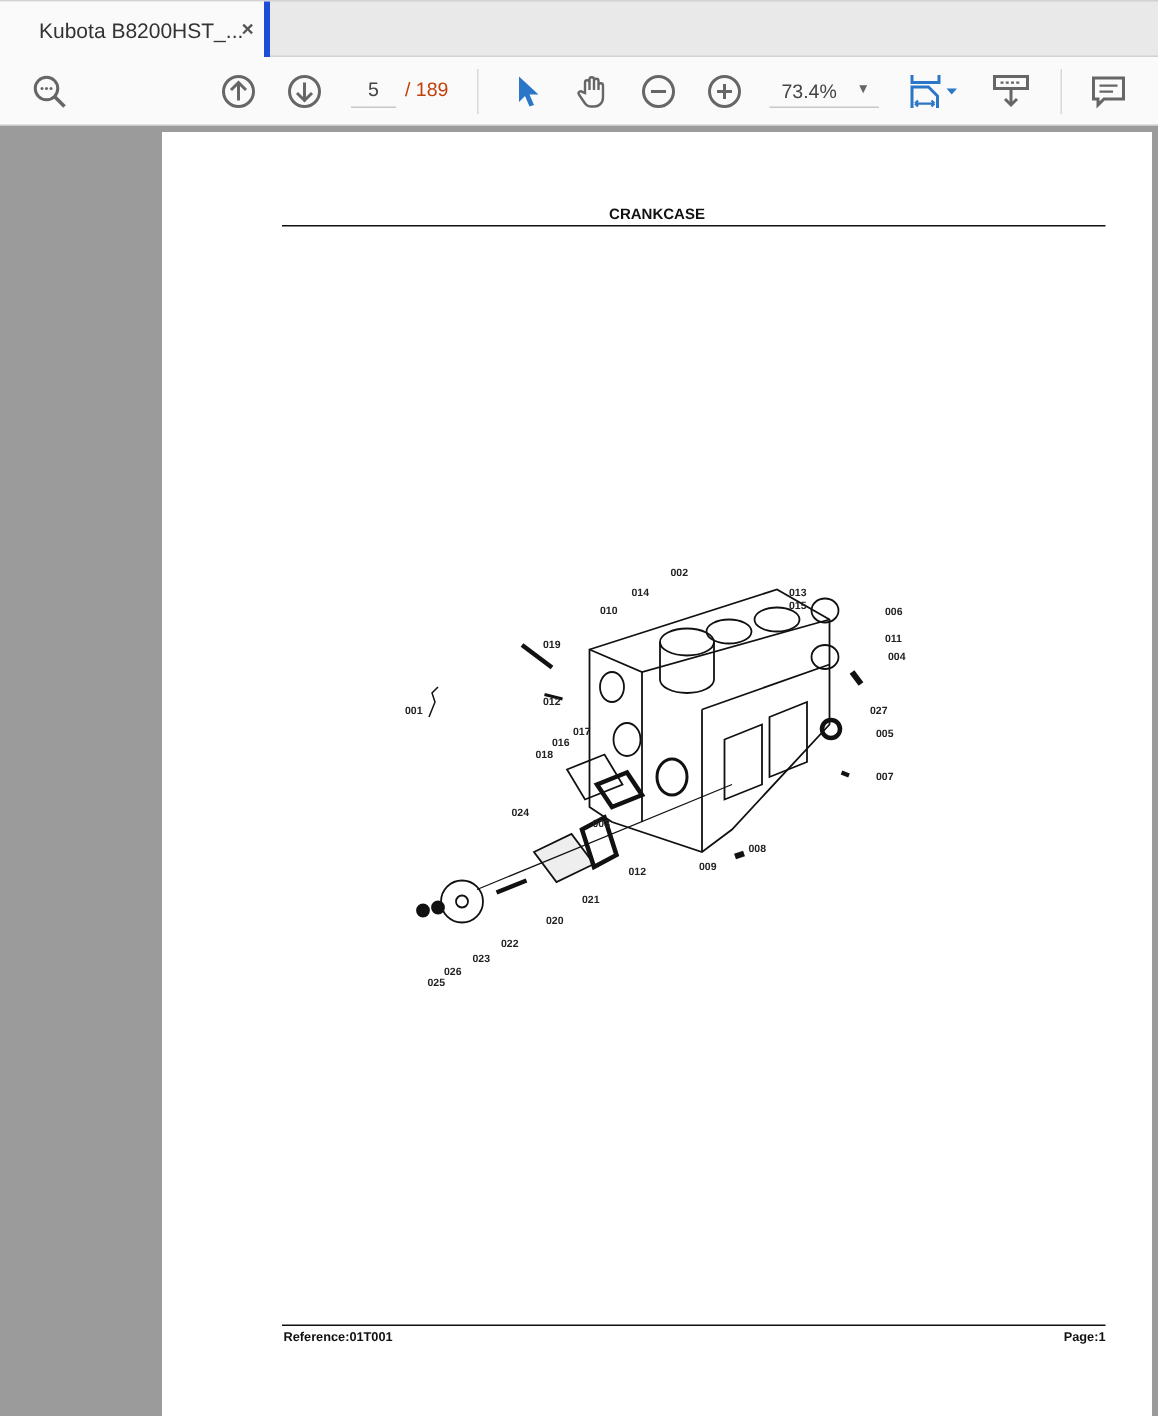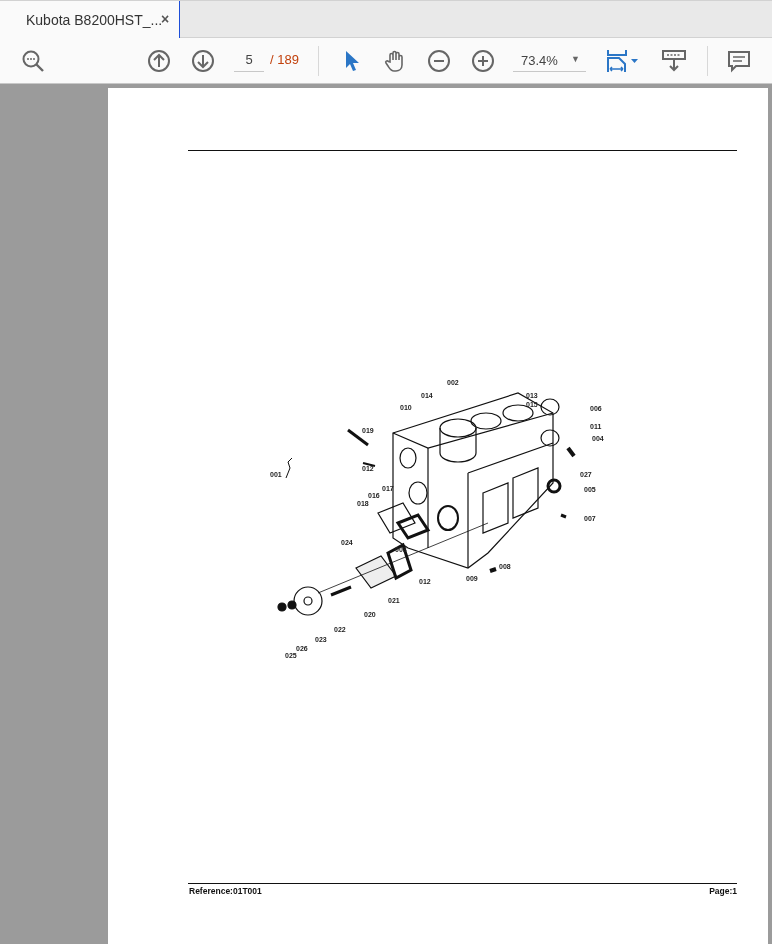--- a/index.html
+++ b/index.html
@@ -1,18 +1,18 @@
 <!DOCTYPE html>
 <html><head>
 <meta charset="utf-8">
 <style>
   * { box-sizing: border-box; margin: 0; padding: 0; }
   html, body { width: 772px; height: 944px; overflow: hidden; background: #9b9b9b; font-family: "Liberation Sans", sans-serif; }
   .tabbar { position: absolute; left: 0; top: 0; width: 772px; height: 38px; background: #e9e9e9; border-top: 1px solid #d2d2d2; border-bottom: 1px solid #d2d2d2; }
-  .tab { position: absolute; left: 0; top: 0; width: 180px; height: 38px; background: #fafafa; border-right: 1px solid #1d4ed8; }
+  .tab { position: absolute; left: 0; top: 0; width: 180px; height: 38px; background: #fafafa; border-right: 4px solid #1d4ed8; }
   .tab-title { position: absolute; left: 26px; top: 11px; font-size: 14px; color: #333; }
   .tab-close { position: absolute; left: 161px; top: 10px; font-size: 14px; color: #555; font-weight: bold; cursor: pointer; }
   .toolbar { position: absolute; left: 0; top: 38px; width: 772px; height: 46px; background: #fafafa; border-bottom: 1px solid #c8c8c8; }
   .tb-icon { position: absolute; top: 11px; width: 24px; height: 24px; cursor: pointer; }
   .page-input { position: absolute; left: 234px; top: 12px; width: 30px; height: 22px; font-size: 13px; color: #444; text-align: center; line-height: 20px; border-bottom: 1px solid #c8c8c8; }
   .page-total { position: absolute; left: 270px; top: 14px; font-size: 13px; color: #c2410c; }
   .sep { position: absolute; top: 8px; width: 1px; height: 30px; background: #d8d8d8; }
   .zoom-box { position: absolute; left: 513px; top: 12px; width: 73px; height: 22px; border-bottom: 1px solid #c8c8c8; }
   .zoom-val { position: absolute; left: 8px; top: 3px; font-size: 13px; color: #444; }
   .zoom-arrow { position: absolute; left: 58px; top: 4px; font-size: 9px; color: #666; cursor: pointer; }
@@ -89,20 +89,21 @@
   <svg class="tb-icon" style="left:727px" viewBox="0 0 24 24">
       <path d="M2 3h20v14H9l-4 4v-4H2z" fill="none" stroke="#666" stroke-width="2"></path>
       <line x1="6" y1="8" x2="18" y2="8" stroke="#666" stroke-width="1.5"></line>
       <line x1="6" y1="12" x2="15" y2="12" stroke="#666" stroke-width="1.5"></line>
     </svg>
 </div>
 
 <div class="viewer"></div>
 
 <div class="page">
+  <div class="pg-title">CRANKCASE</div>
   <div class="pg-rule-top"></div>
 
   <div class="diagram">
     <svg width="350" height="290" viewBox="0 0 350 290">
       <g fill="none" stroke="#111" stroke-width="1.2">
         <path d="M125 60 L250 20 L285 40 L285 110 L220 180 L200 195 L140 175 L125 165 Z" fill="#fff"></path>
         <path d="M125 60 L160 75 L285 40"></path>
         <path d="M160 75 L160 175"></path>
         <path d="M200 100 L285 70 M200 100 L200 195"></path>
         <ellipse cx="190" cy="55" rx="18" ry="9"></ellipse>

